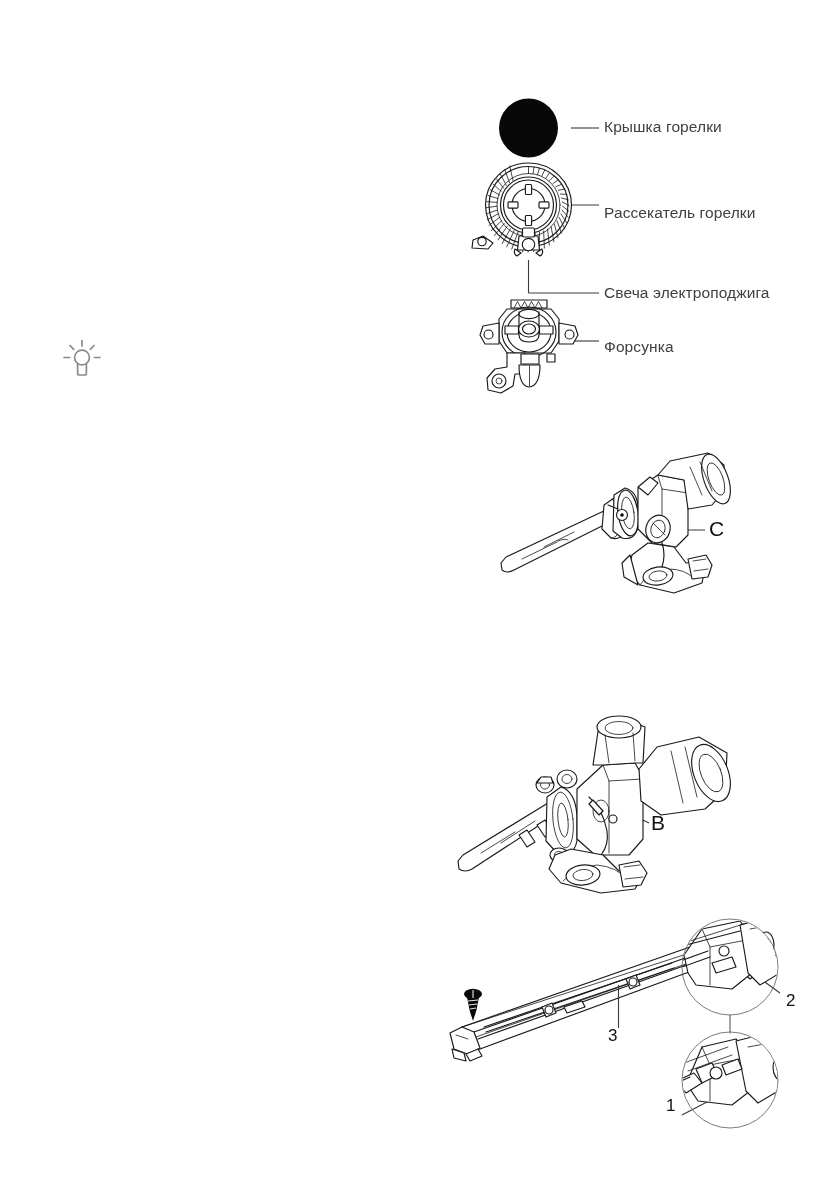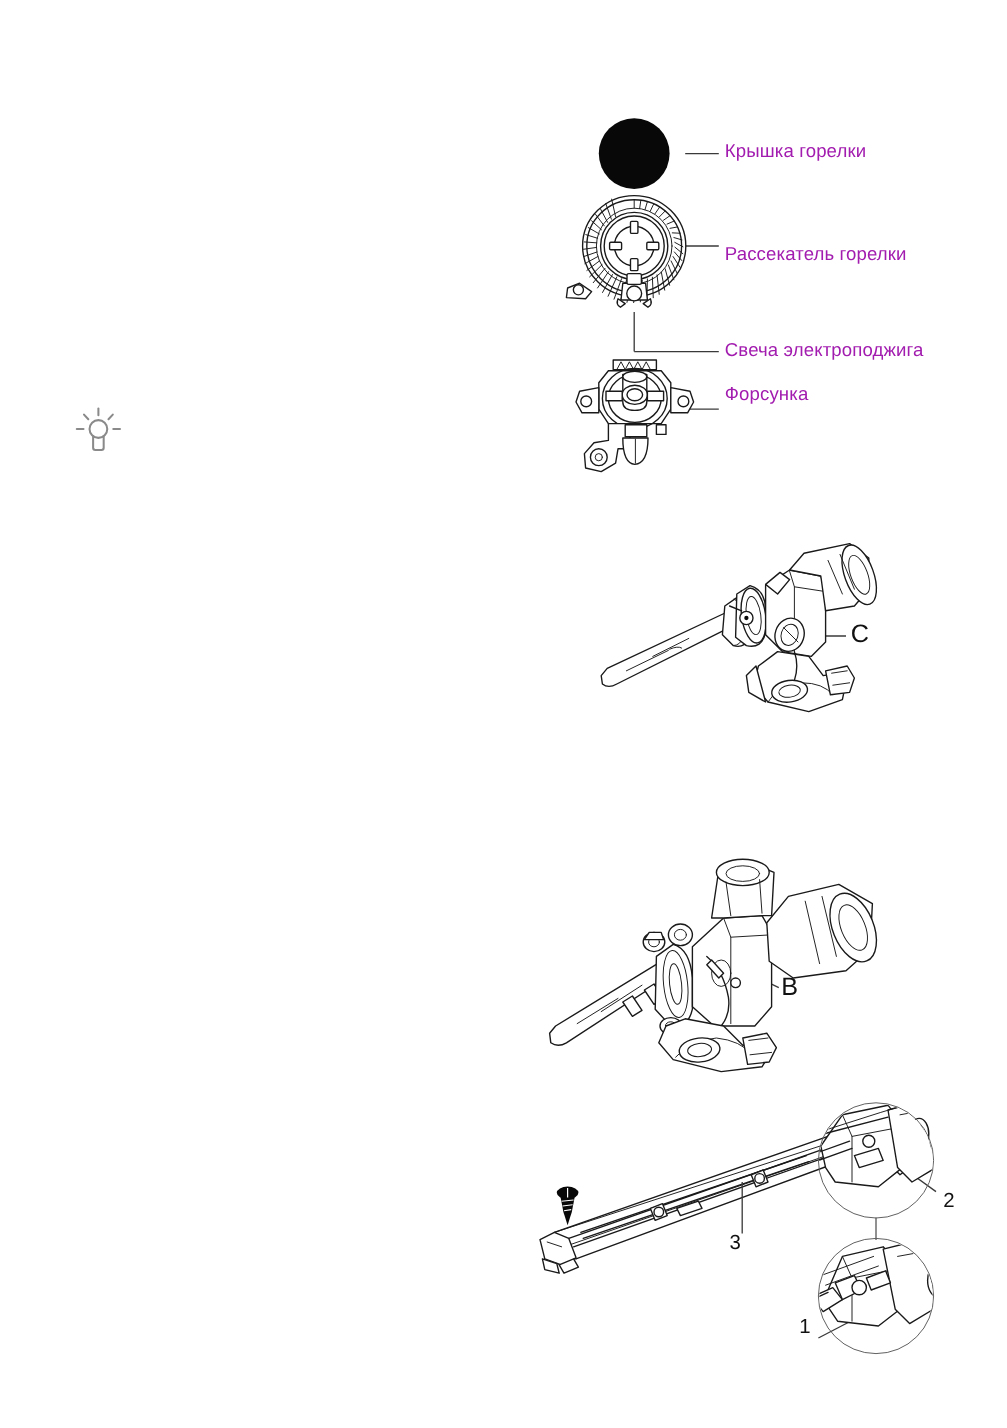--- a/index.html
+++ b/index.html
@@ -20,21 +20,21 @@
     inset: 0;
     background: #ffffff;
   }
 
   
   .callout-label {
     position: absolute;
     font-family: "Liberation Sans", sans-serif;
     font-size: 15.5px;
     line-height: 18px;
-    color: #a21caf;
+    color: #404040;
     white-space: nowrap;
     letter-spacing: 0.1px;
   }
   .letter-label {
     position: absolute;
     font-family: "Liberation Sans", sans-serif;
     font-size: 21px;
     line-height: 22px;
     color: #111111;
     white-space: nowrap;
@@ -225,21 +225,21 @@
     </svg>
 
   </div>
 
   <div class="callout-label" style="left:604px; top:118px;">Крышка горелки</div>
 
   <div class="callout-label" style="left:604px; top:204px;">Рассекатель горелки</div>
 
   <div class="callout-label" style="left:604px; top:284px;">Свеча электроподжига</div>
 
-  <div class="callout-label" style="left:604px; top:320px;">Форсунка</div>
+  <div class="callout-label" style="left:604px; top:338px;">Форсунка</div>
 
   <div class="figure" style="left:462px; top:443px;">
     <svg viewBox="0 0 290 170" width="290" height="170">
 
       <line class="lead" x1="208" y1="87" x2="243" y2="87"></line>
 
       <g>
         <path class="fill-w" d="M39 120 L40 127 Q45 131 52 127 L150 78 L144 67 L44 114 Z"></path>
         <path class="ln-t" d="M60 116 L95 99"></path>
         <path class="ln-t" d="M96 98 Q103 95 106 97"></path>

